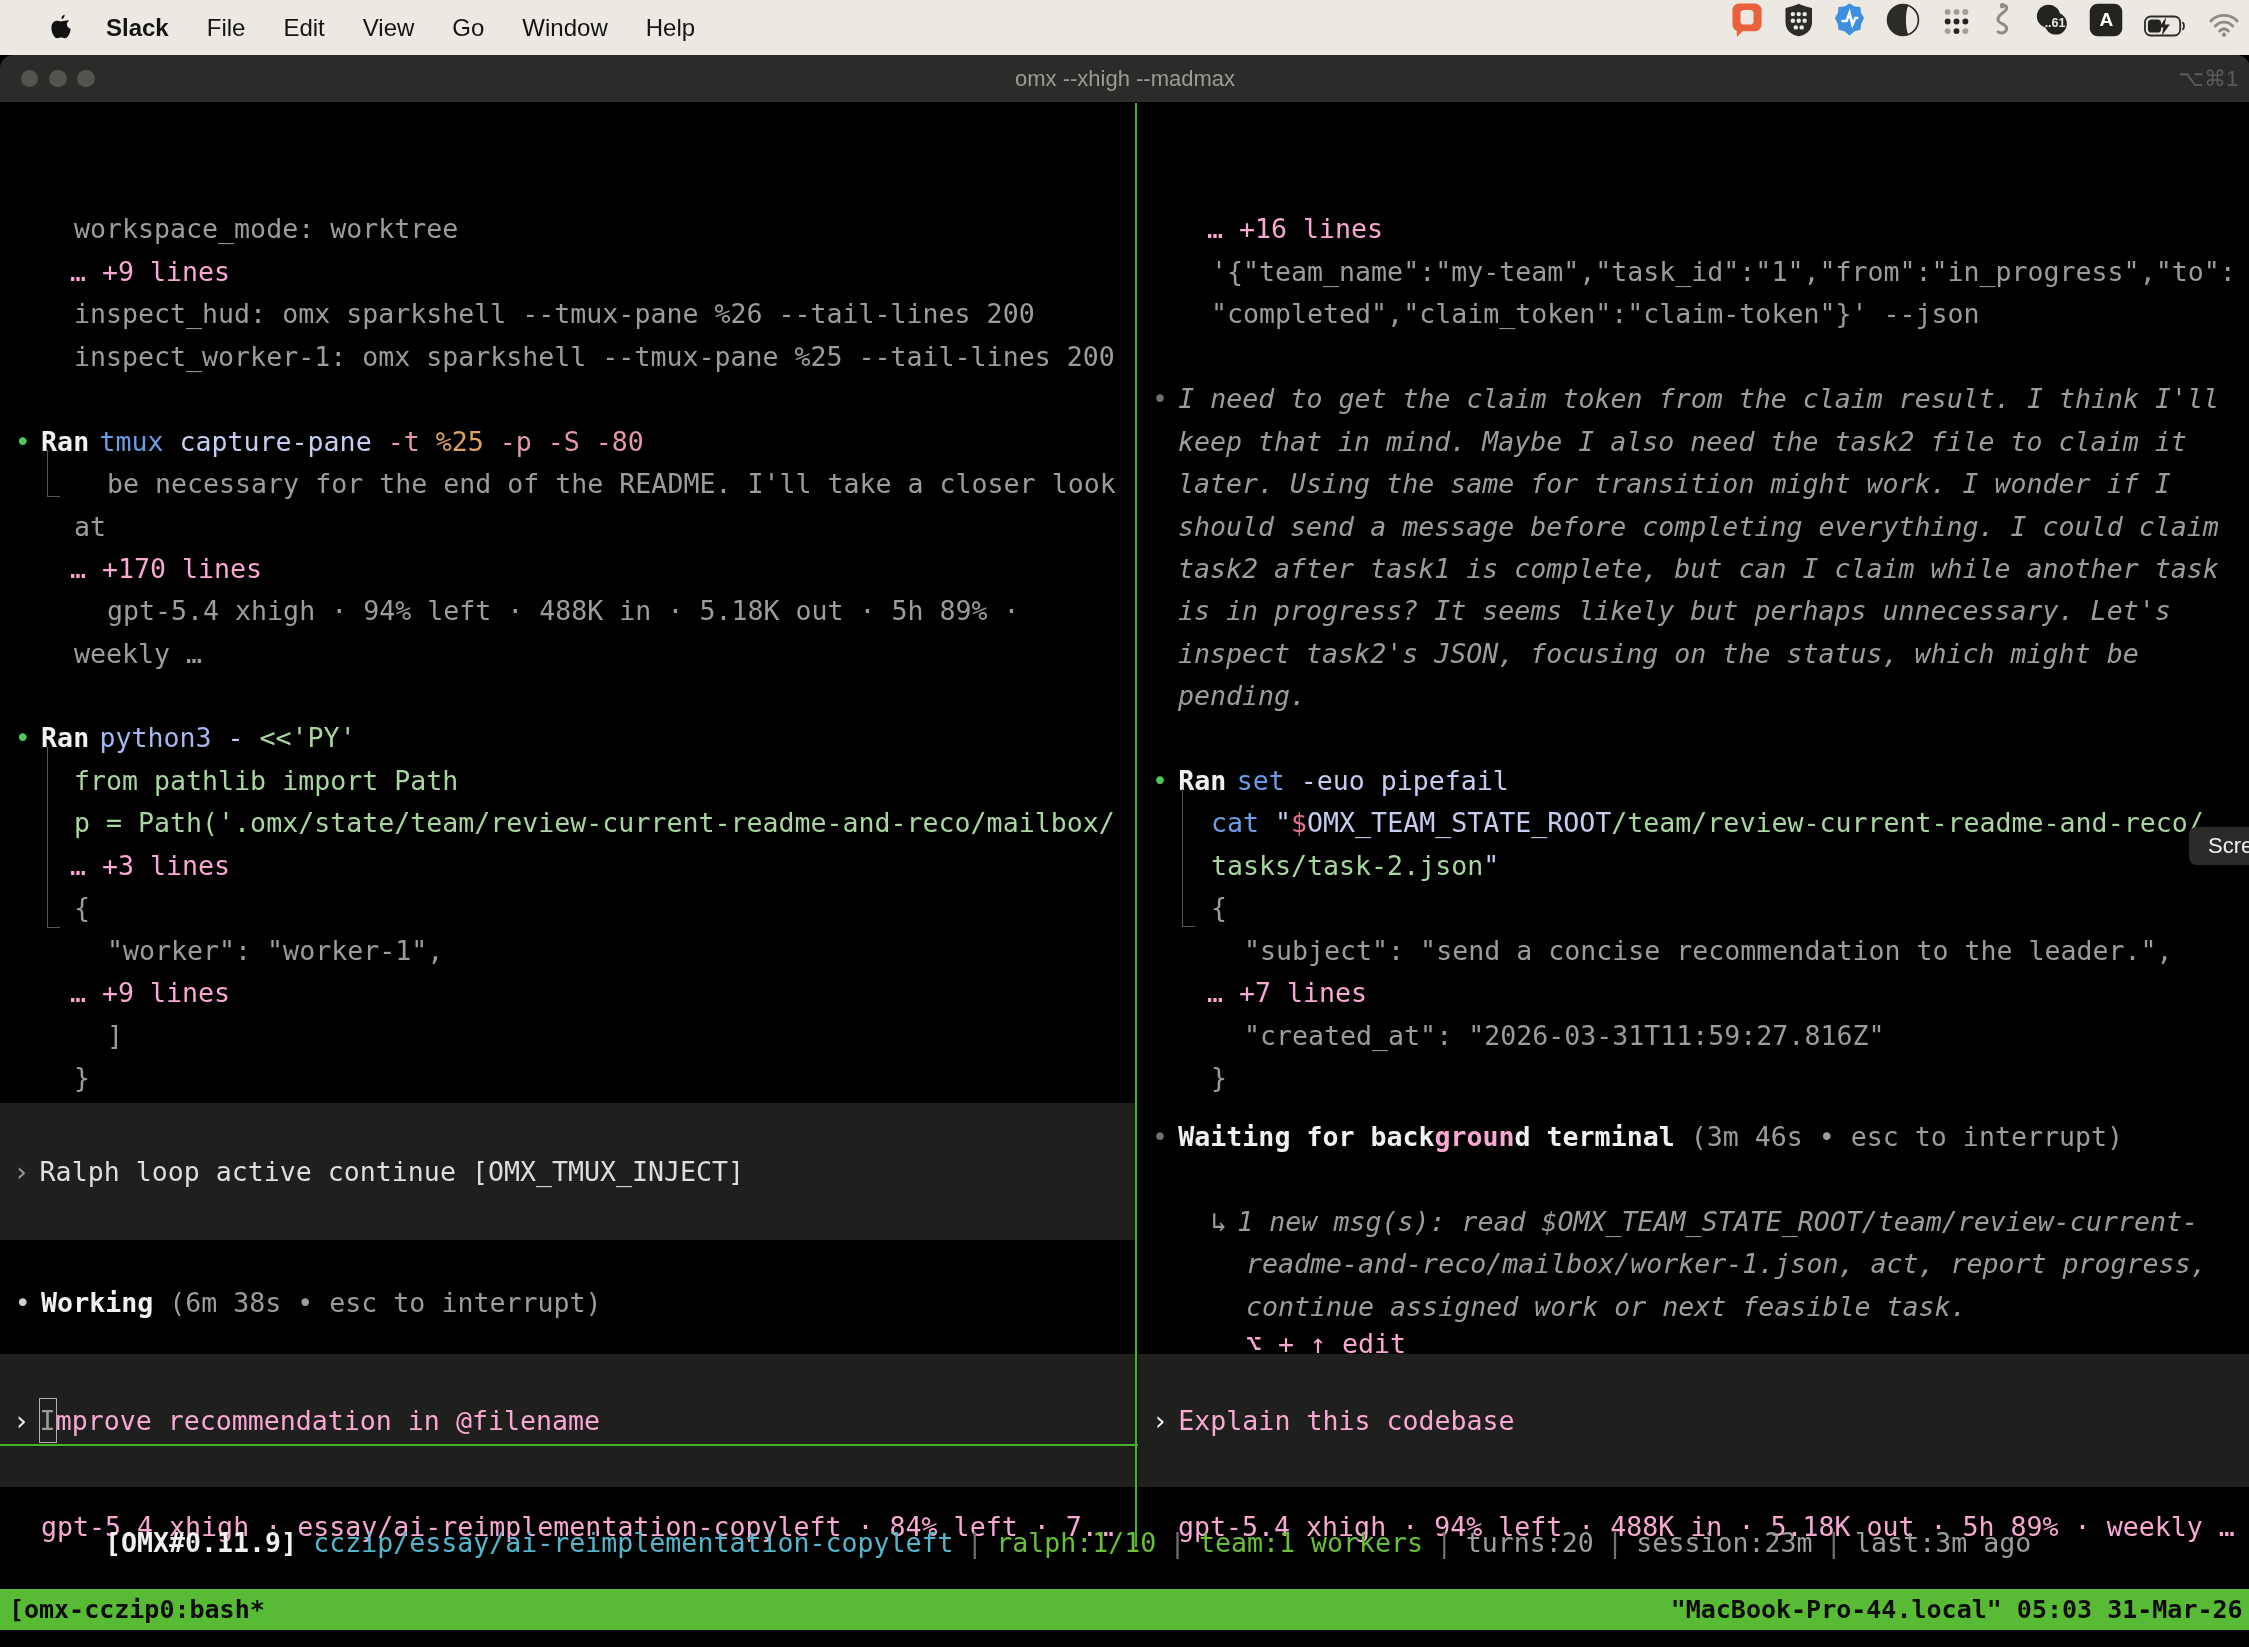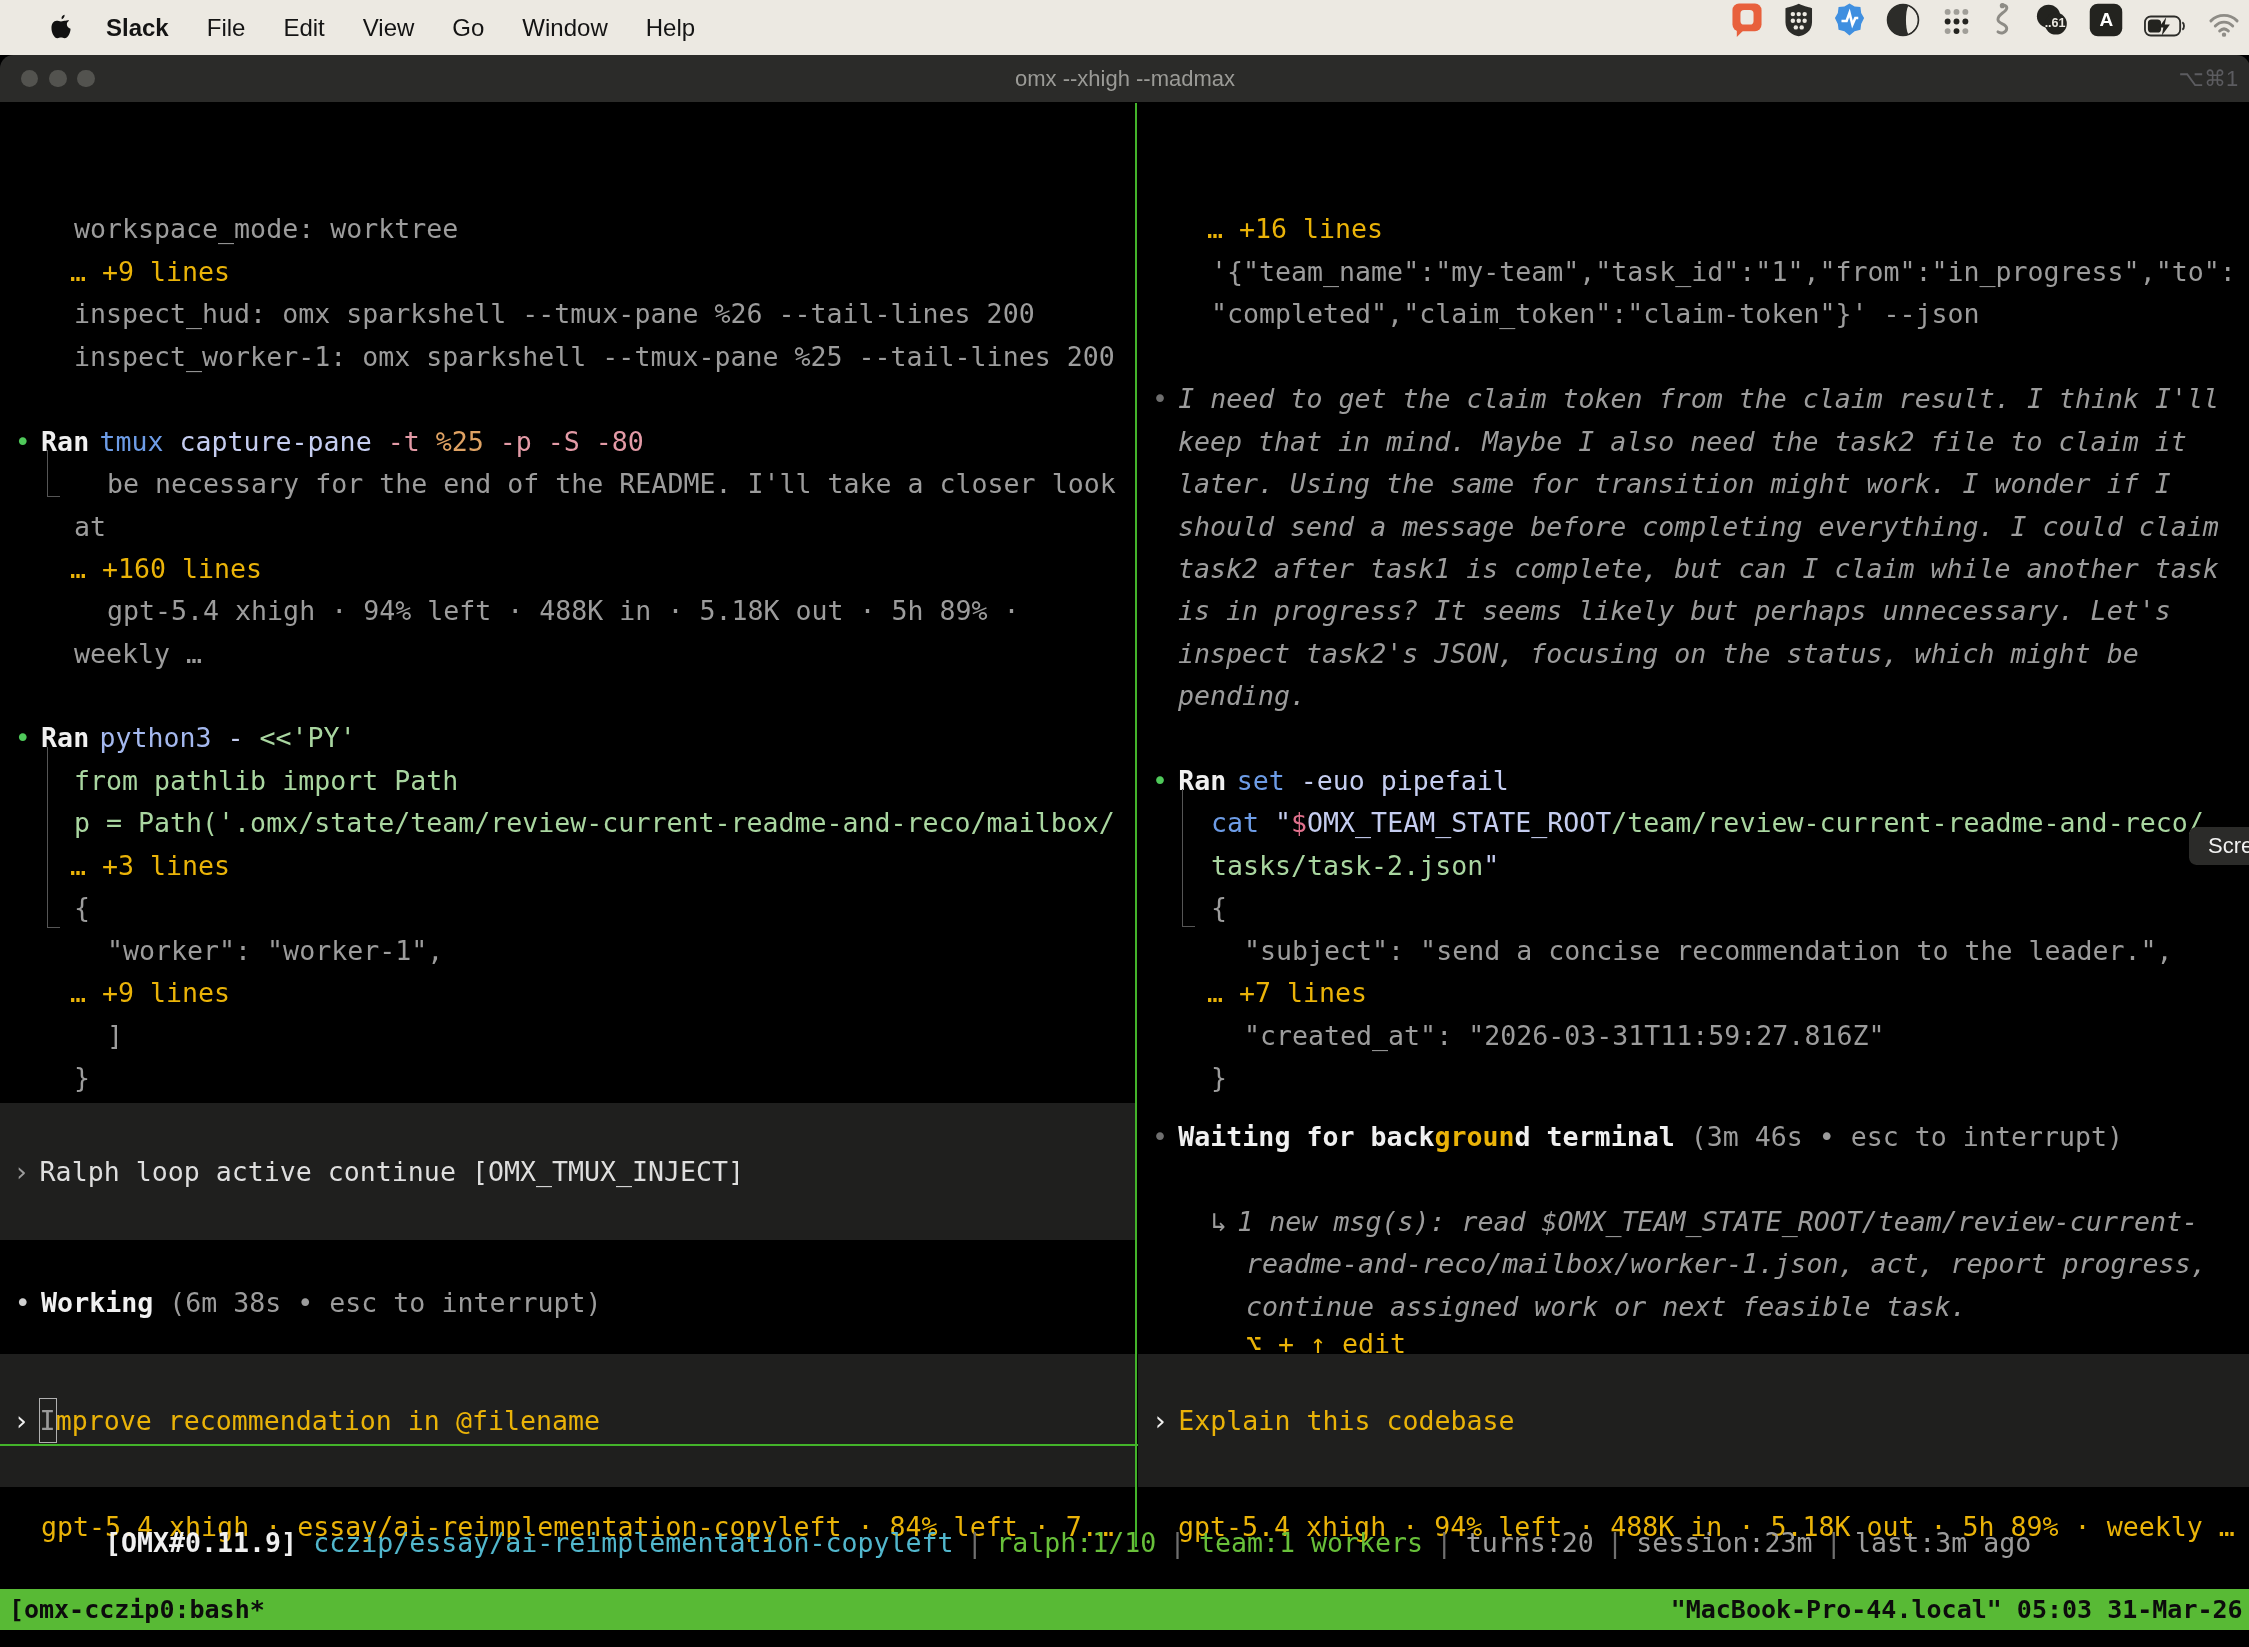--- a/index.html
+++ b/index.html
@@ -12,21 +12,21 @@
   .statusicons{position:absolute;right:10.3px;top:0;height:37px;display:flex;align-items:flex-end;gap:20.7px;}
   .sicon{display:flex;align-items:center;justify-content:center;}
   
   .titlebar{position:absolute;left:0;top:55px;width:2250px;height:47px;background:#2b2b29;border-radius:13.3px 13.3px 0 0;}
   .tl{position:absolute;top:14.8px;width:17.7px;height:17.7px;border-radius:50%;background:#53534f;}
   .wintitle{position:absolute;top:0;left:0;width:100%;height:47px;line-height:47px;text-align:center;color:#9b9b97;font-family:"Liberation Sans",sans-serif;font-size:22px;}
   .winshort{position:absolute;top:0;right:11.8px;height:47px;line-height:47px;color:#5c5c60;font-family:"Liberation Sans",sans-serif;font-size:22px;}
   
   .term{position:absolute;left:0;top:103px;width:2250px;height:1545px;background:#000;}
   .ln{position:absolute;white-space:pre;font-family:"DejaVu Sans Mono",monospace;font-size:26.6px;line-height:43px;height:43px;color:#9c9c9c;}
-  .dim{color:#eab308;}
+  .dim{color:#f9a8d4;}
   .b{font-weight:bold;color:#f0f0f0;}
   .wht{color:#f0f0f0;}
   .ntc{color:#dedede;}
   .grn{color:#a9d6a0;}
   .blu{color:#6d9ce6;}
   .peri{color:#c5cdf0;}
   .periblue{color:#a4b8ee;}
   .sal{color:#e39aa6;}
   .org{color:#dfa263;}
   .pnk{color:#e0708c;}
@@ -172,21 +172,21 @@
     <div>
       <div class="ln" style="left:74px;top:104px;">workspace_mode: worktree</div>
       <div class="ln dim" style="left:70px;top:147px;">… +9 lines</div>
       <div class="ln" style="left:74px;top:189px;">inspect_hud: omx sparkshell --tmux-pane %26 --tail-lines 200</div>
       <div class="ln" style="left:74px;top:232px;">inspect_worker-1: omx sparkshell --tmux-pane %25 --tail-lines 200</div>
 
       <div class="ln" style="left:14.8px;top:317px;"><span class="bullet-g">•</span><span class="b gapr">Ran</span><span class="blu">tmux </span><span class="peri">capture-pane </span><span class="sal">-t </span><span class="org">%25 </span><span class="sal">-p </span><span class="sal">-S </span><span class="sal">-80</span></div>
       <div class="elbow" style="left:47px;top:347px;height:46px;"></div>
       <div class="ln" style="left:107px;top:359px;">be necessary for the end of the README. I'll take a closer look</div>
       <div class="ln" style="left:74px;top:402px;">at</div>
-      <div class="ln dim" style="left:70px;top:444px;">… +160 lines</div>
+      <div class="ln dim" style="left:70px;top:444px;">… +170 lines</div>
       <div class="ln" style="left:107px;top:486px;">gpt-5.4 xhigh · 94% left · 488K in · 5.18K out · 5h 89% ·</div>
       <div class="ln" style="left:74px;top:529px;">weekly …</div>
 
       <div class="ln" style="left:14.8px;top:613px;"><span class="bullet-g">•</span><span class="b gapr">Ran</span><span class="periblue">python3 </span><span class="peri">- </span><span class="grn">&lt;&lt;'PY'</span></div>
       <div class="elbow" style="left:47px;top:644px;height:180px;"></div>
       <div class="ln grn" style="left:74px;top:656px;">from pathlib import Path</div>
       <div class="ln grn" style="left:74px;top:698px;">p = Path('.omx/state/team/review-current-readme-and-reco/mailbox/</div>
       <div class="ln dim" style="left:70px;top:741px;">… +3 lines</div>
       <div class="ln" style="left:74px;top:783px;">{</div>
       <div class="ln" style="left:107px;top:826px;">"worker": "worker-1",</div>

